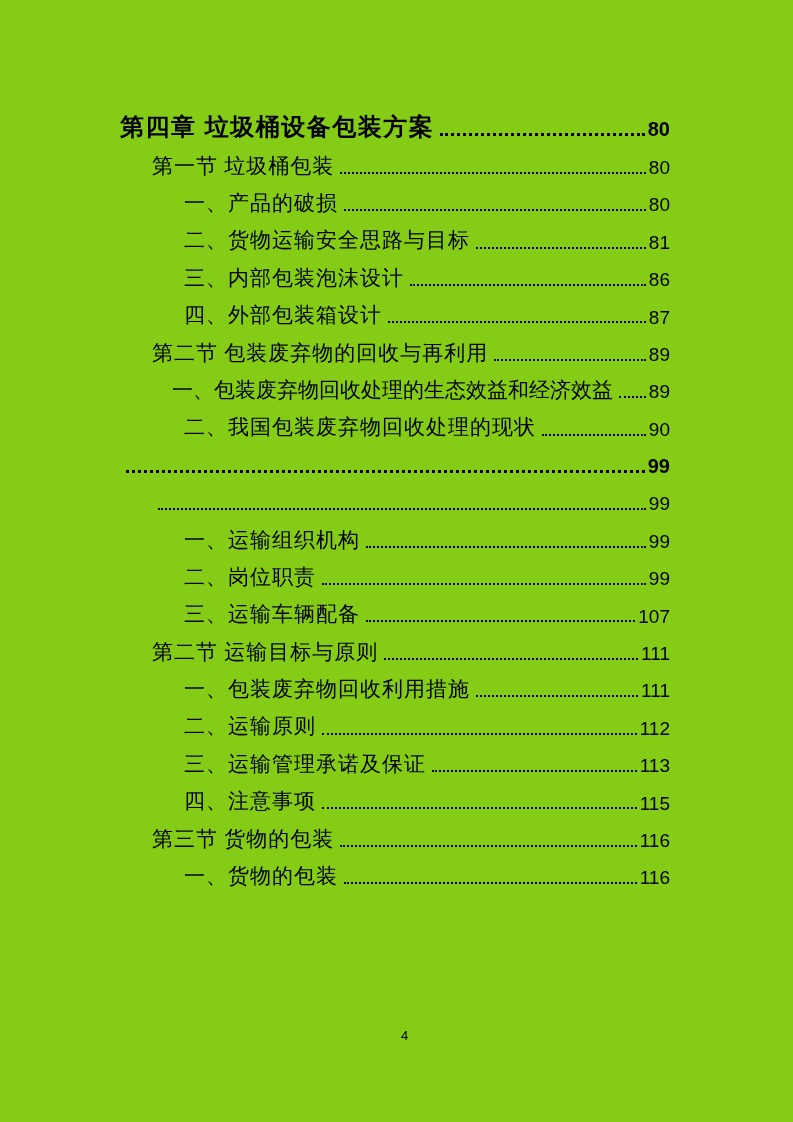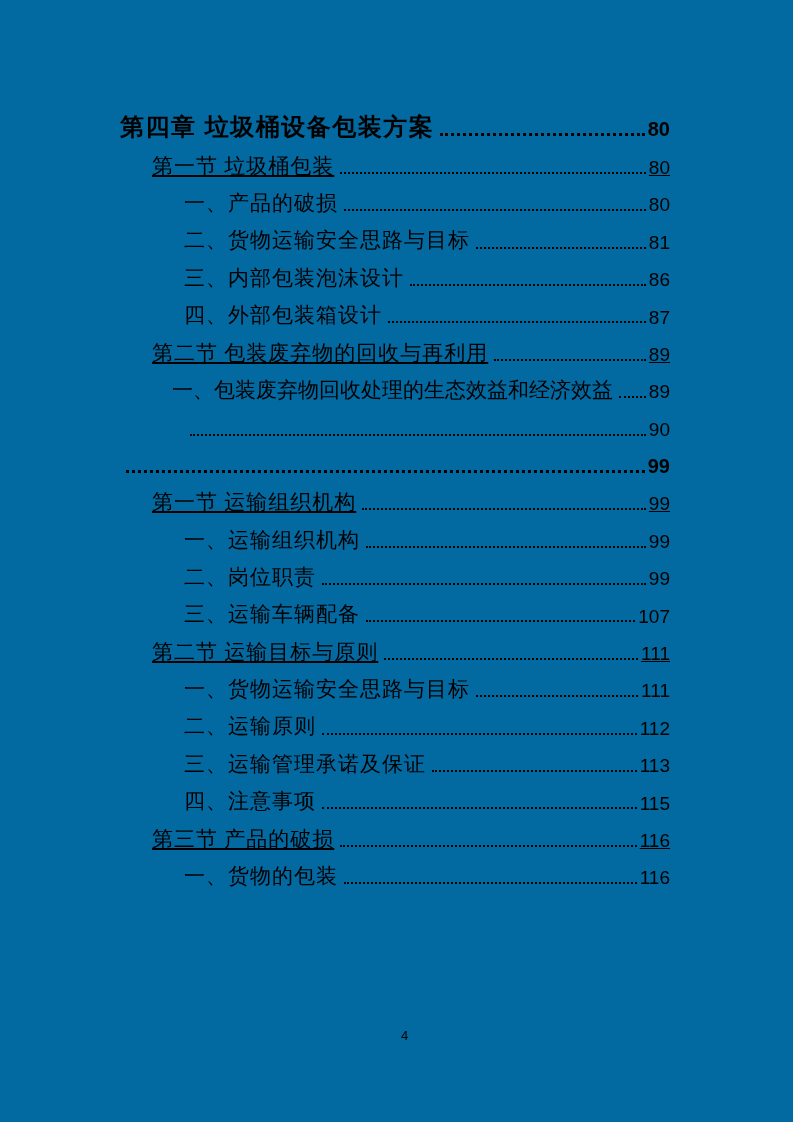--- a/index.html
+++ b/index.html
@@ -1,19 +1,19 @@
 <!DOCTYPE html>
 <html><head>
 <meta charset="utf-8">
 <style>
   html,body{margin:0;padding:0;background:#e8e8e8;}
   .page{
     position:relative;
     width:793px;height:1122px;
-    background:#0369a1;
+    background:#84cc16;
     color:#000000;
     font-family:"Liberation Serif","DejaVu Serif",serif;
     overflow:hidden;
     margin:0 auto;
   }
   .toc{
     position:absolute;
     left:120px;top:104px;
     width:550px;
     display:flex;flex-direction:column;
@@ -34,21 +34,21 @@
     margin:0 3px 5px 6px;
   }
   .toc-row .pagenum{
     flex:0 0 auto;
     font-family:"Liberation Sans","DejaVu Sans",sans-serif;
     font-size:19px;
     letter-spacing:0;
     line-height:1.15;
   }
   .lvl1{padding-left:0;}
-  .lvl2{padding-left:32px;text-decoration:underline;}
+  .lvl2{padding-left:32px;}
   .lvl3{padding-left:64px;}
   .squeeze{padding-left:52px;letter-spacing:0;}
   .continuation{padding-left:52px;}
   .continuation .leader{margin-left:0;}
   .chapter{
     font-family:"Liberation Sans","DejaVu Sans",sans-serif;
     font-weight:bold;
     font-size:24px;
     letter-spacing:1.5px;
   }
@@ -104,29 +104,29 @@
         <span class="text">第二节 包装废弃物的回收与再利用</span>
         <div class="leader"></div>
         <span class="pagenum">89</span>
       </div>
       <div class="toc-row lvl3 squeeze">
         <span class="text">一、包装废弃物回收处理的生态效益和经济效益</span>
         <div class="leader"></div>
         <span class="pagenum">89</span>
       </div>
       <div class="toc-row lvl3">
+        <span class="text">二、我国包装废弃物回收处理的现状</span>
         <div class="leader"></div>
         <span class="pagenum">90</span>
       </div>
       <div class="toc-row lvl1 chapter">
         <div class="leader"></div>
         <span class="pagenum">99</span>
       </div>
       <div class="toc-row lvl2">
-        <span class="text">第一节 运输组织机构</span>
         <div class="leader"></div>
         <span class="pagenum">99</span>
       </div>
       <div class="toc-row lvl3">
         <span class="text">一、运输组织机构</span>
         <div class="leader"></div>
         <span class="pagenum">99</span>
       </div>
       <div class="toc-row lvl3">
         <span class="text">二、岗位职责</span>
@@ -137,41 +137,41 @@
         <span class="text">三、运输车辆配备</span>
         <div class="leader"></div>
         <span class="pagenum">107</span>
       </div>
       <div class="toc-row lvl2">
         <span class="text">第二节 运输目标与原则</span>
         <div class="leader"></div>
         <span class="pagenum">111</span>
       </div>
       <div class="toc-row lvl3">
-        <span class="text">一、货物运输安全思路与目标</span>
+        <span class="text">一、包装废弃物回收利用措施</span>
         <div class="leader"></div>
         <span class="pagenum">111</span>
       </div>
       <div class="toc-row lvl3">
         <span class="text">二、运输原则</span>
         <div class="leader"></div>
         <span class="pagenum">112</span>
       </div>
       <div class="toc-row lvl3">
         <span class="text">三、运输管理承诺及保证</span>
         <div class="leader"></div>
         <span class="pagenum">113</span>
       </div>
       <div class="toc-row lvl3">
         <span class="text">四、注意事项</span>
         <div class="leader"></div>
         <span class="pagenum">115</span>
       </div>
       <div class="toc-row lvl2">
-        <span class="text">第三节 产品的破损</span>
+        <span class="text">第三节 货物的包装</span>
         <div class="leader"></div>
         <span class="pagenum">116</span>
       </div>
       <div class="toc-row lvl3">
         <span class="text">一、货物的包装</span>
         <div class="leader"></div>
         <span class="pagenum">116</span>
       </div>
     </div>
   <div class="footer">

